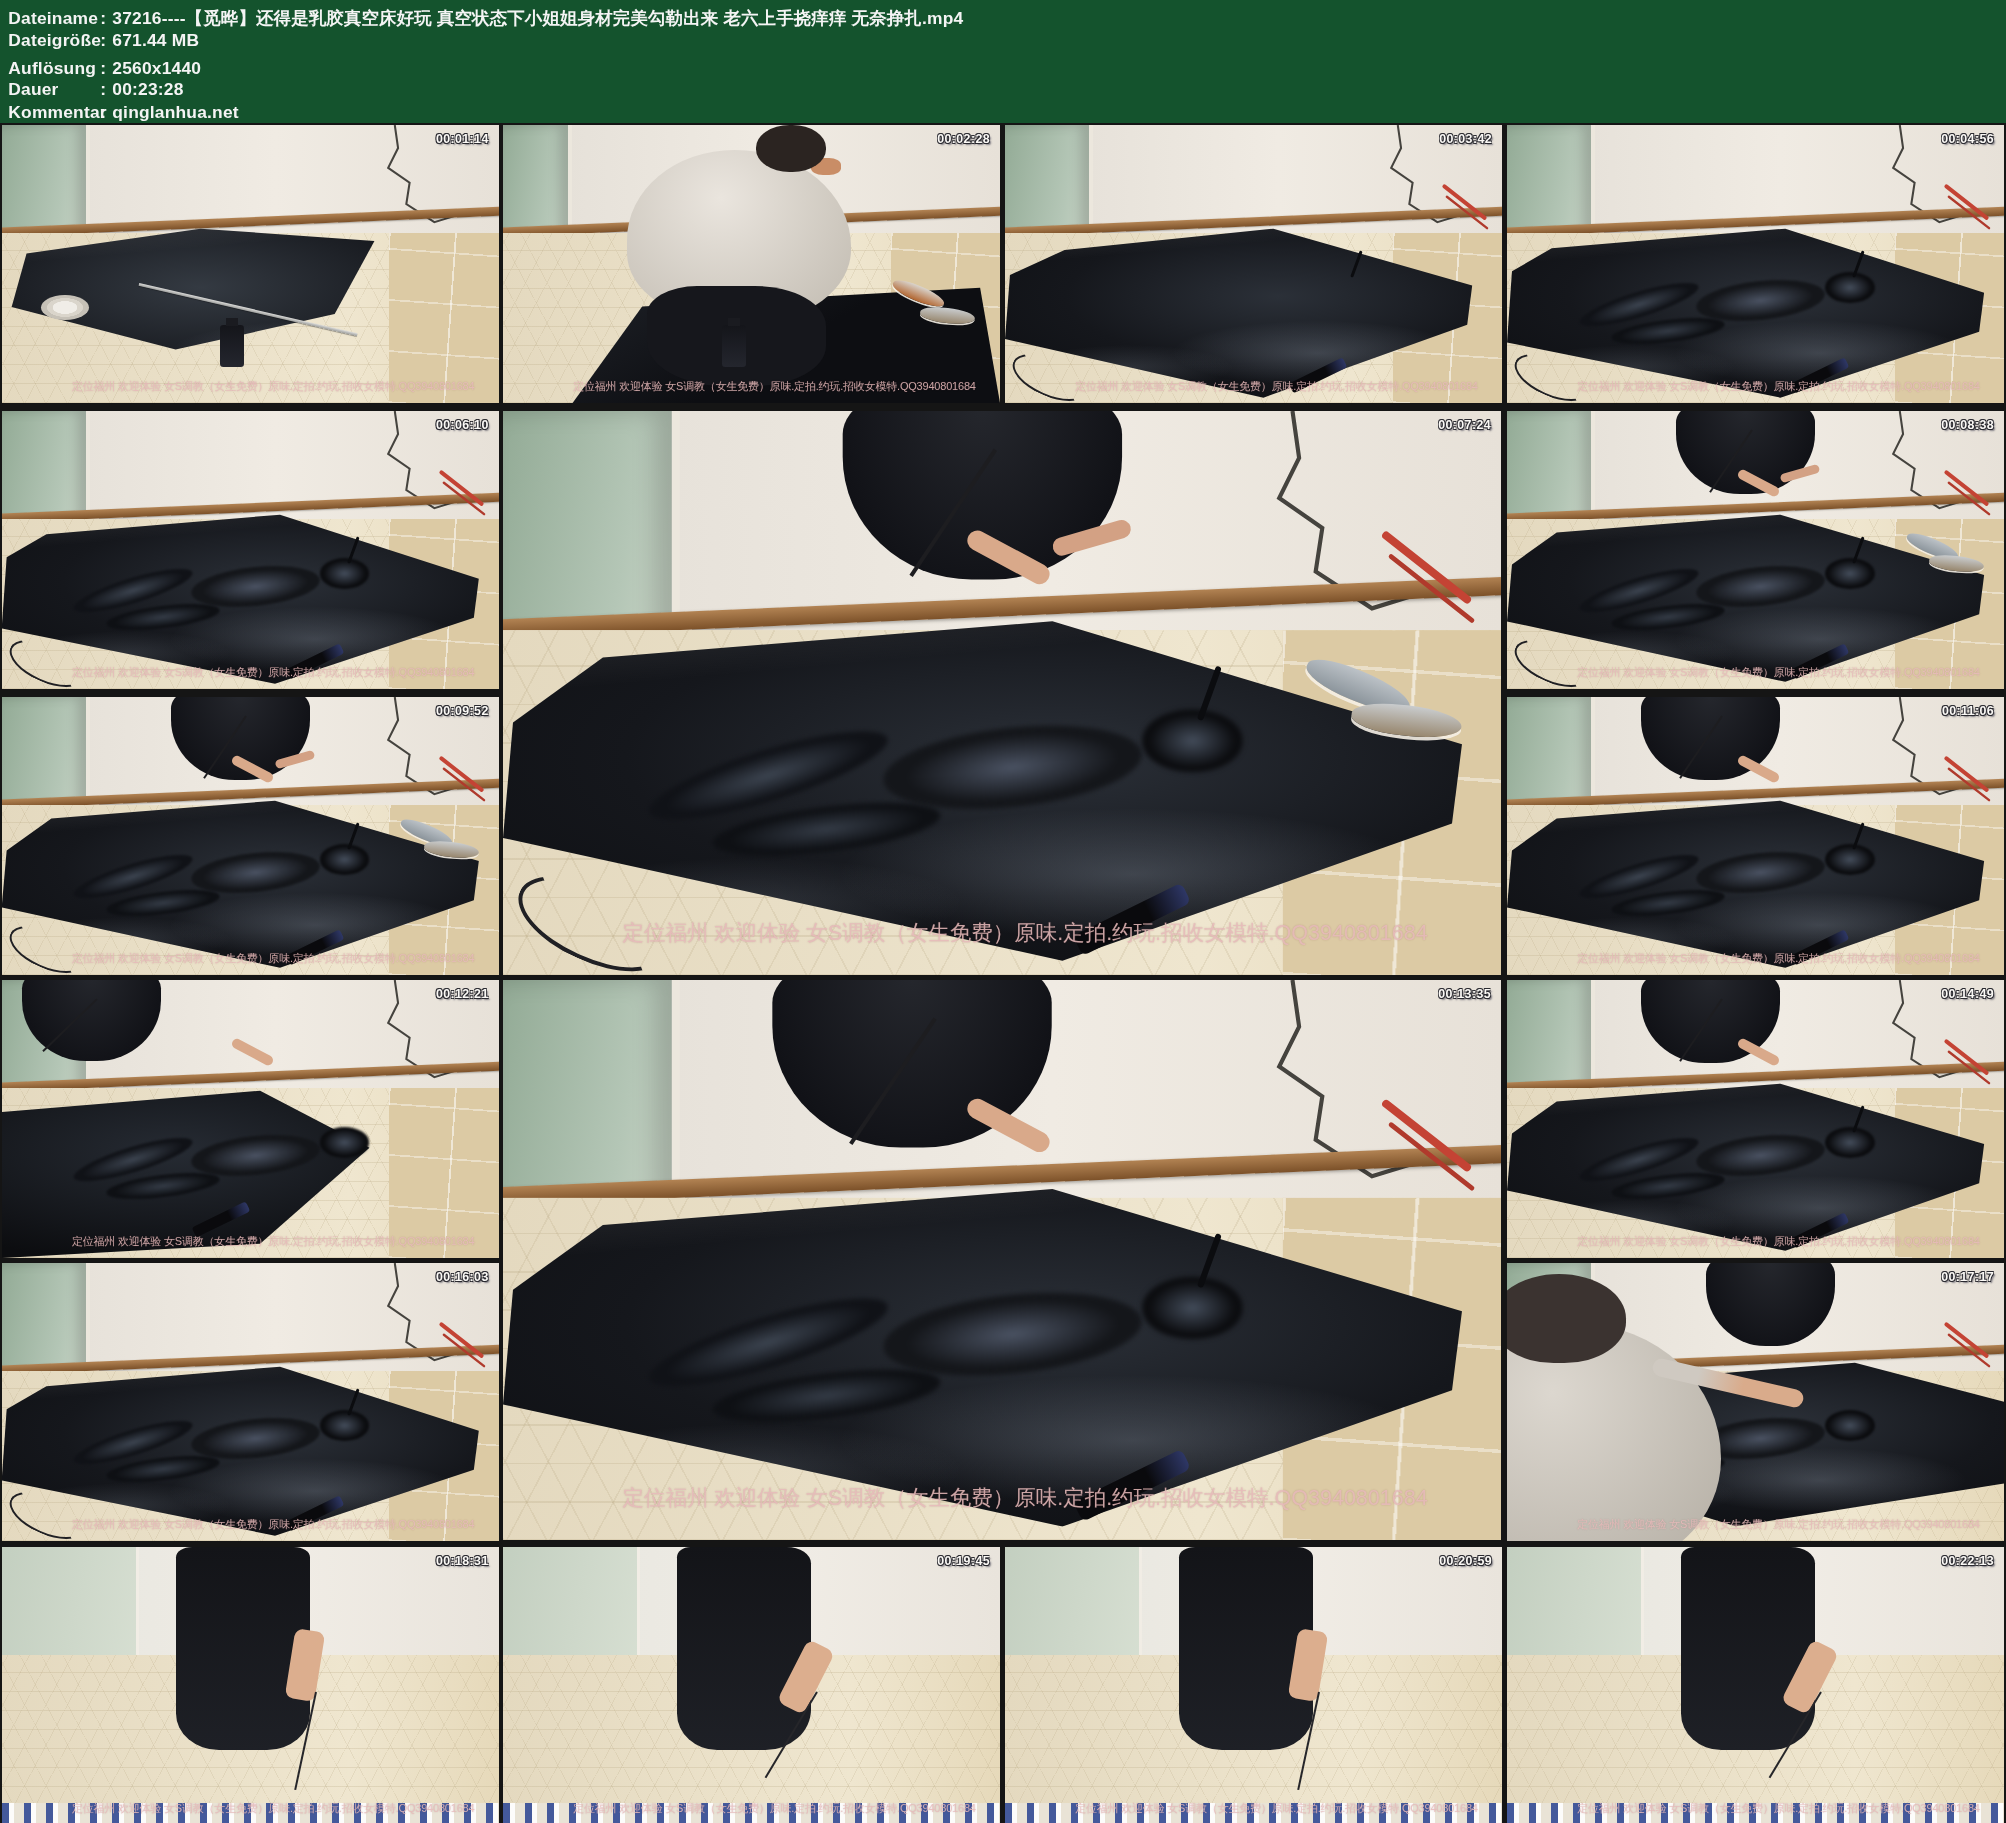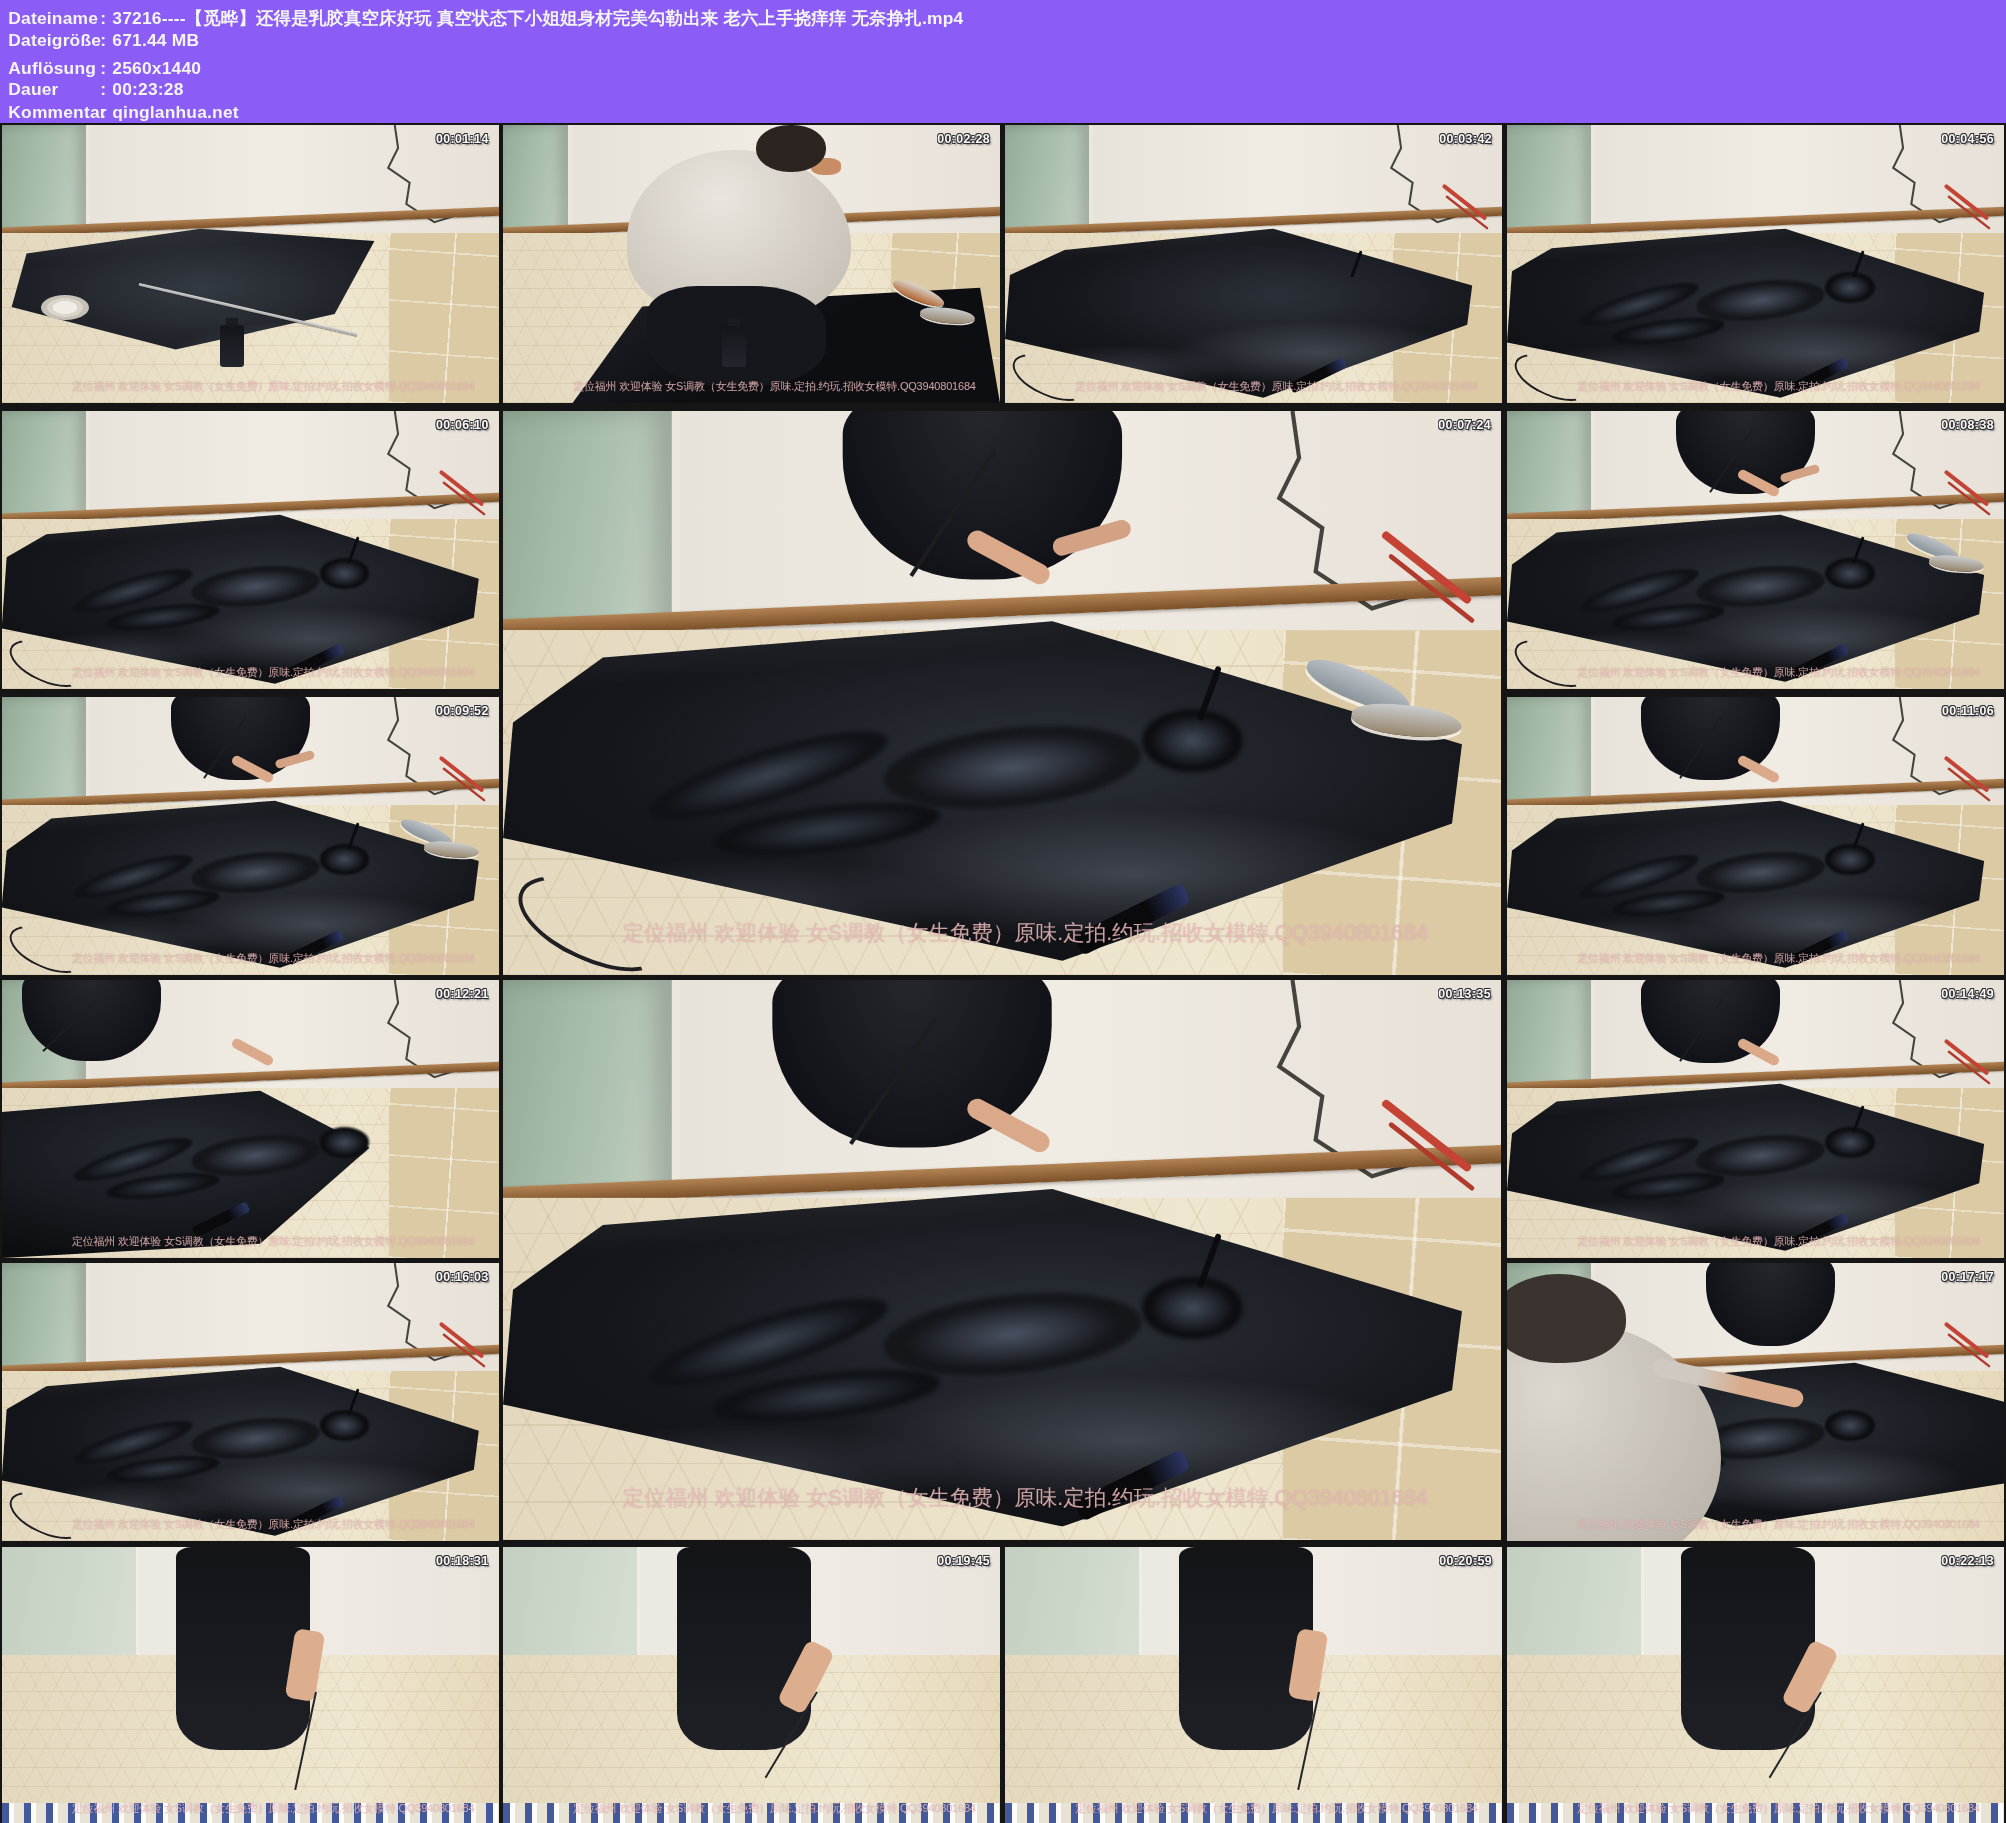--- a/index.html
+++ b/index.html
@@ -1,20 +1,20 @@
 <!DOCTYPE html>
 <html style="font-size:13.2px"><head>
 <meta charset="utf-8">
 <style>
   html,body{margin:0;padding:0;background:#101010;}
   body{font-family:"Liberation Sans","DejaVu Sans",sans-serif;}
   #sheet{position:relative;width:2006px;height:1823px;background:#151515;overflow:hidden;}
 
   
-  #meta{position:absolute;left:0;top:0;width:100%;height:123px;background:#8b5cf6;}
+  #meta{position:absolute;left:0;top:0;width:100%;height:123px;background:#14532d;}
   .meta-row{position:absolute;left:8.3px;white-space:nowrap;color:#f4f4f4;font-size:17.4px;font-weight:bold;letter-spacing:0.2px;}
   .meta-label{display:inline-block;width:86px;}
   .meta-sep{display:inline-block;width:18px;text-align:center;}
   .meta-value{display:inline-block;}
 
   
   .cell{position:absolute;overflow:hidden;background:#0c0c0c;}
   .scene{position:absolute;left:0;top:0;width:497px;height:278px;overflow:hidden;background:#e9e4dc;transform-origin:0 0;}
   .scene *{position:absolute;}
 

